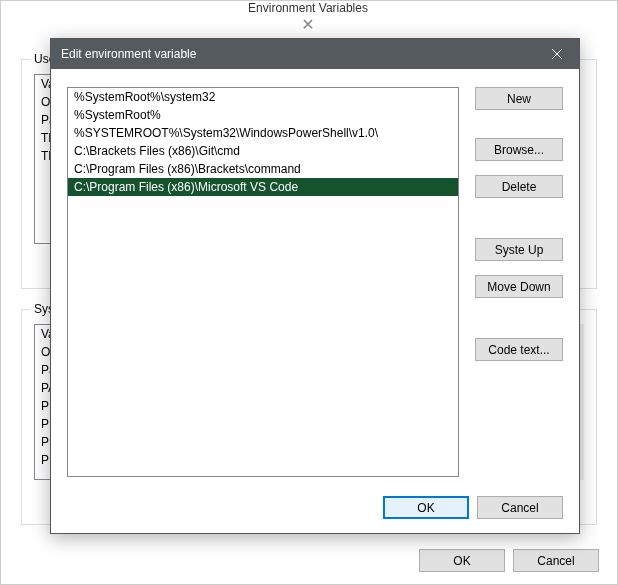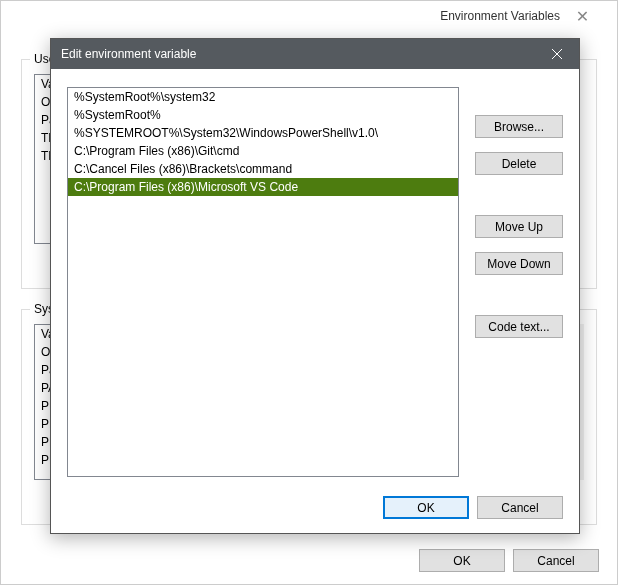--- a/index.html
+++ b/index.html
@@ -5,22 +5,22 @@
   * { box-sizing: border-box; font-family: "Segoe UI", Tahoma, sans-serif; }
   html, body { margin: 0; padding: 0; }
   body { width: 618px; height: 585px; background: #fff; overflow: hidden; }
 
   
   .parent-dialog {
     position: absolute; left: 0; top: 0; width: 618px; height: 585px;
     border: 1px solid #ccc; background: #fff;
   }
   .parent-titlebar {
-    height: 30px; display: flex; align-items: center; justify-content: flex-end;
-    padding: 0 12px 0 10px; font-size: 12px; color: #333;
+    height: 30px; display: flex; align-items: center; justify-content: flex-start;
+    padding: 0 12px 0 10px; font-size: 12px; color: #333; flex-direction: column;
   }
   .parent-close {
     width: 45px; height: 30px; display: flex; align-items: center; justify-content: center;
     color: #888; font-size: 16px;
   }
   .parent-body { position: absolute; left: 12px; right: 12px; top: 38px; bottom: 50px; }
   .groupbox {
     position: absolute; border: 1px solid #ddd; border-radius: 0;
   }
   .groupbox .legend {
@@ -69,21 +69,21 @@
   .child-close svg { width: 10px; height: 10px; }
   .child-body { position: absolute; left: 0; right: 0; top: 30px; bottom: 0; }
 
   .path-listbox {
     position: absolute; left: 16px; top: 18px; width: 392px; height: 390px;
     border: 1px solid #828790; background: #fff; overflow: hidden;
   }
   .path-item {
     font-size: 12px; height: 18px; line-height: 18px; padding: 0 6px; white-space: nowrap;
   }
-  .path-item.selected { background: #4d7c0f; color: #fff; }
+  .path-item.selected { background: #14532d; color: #fff; }
 
   .side-buttons {
     position: absolute; right: 16px; top: 18px; width: 88px;
     display: flex; flex-direction: column;
   }
   .side-buttons .win-btn { width: 88px; }
   .gap-s { height: 14px; }
   .gap-l { height: 40px; }
 
   .child-buttons {
@@ -149,33 +149,34 @@
         <line x1="10" y1="0" x2="0" y2="10" stroke="#fff" stroke-width="1"></line>
       </svg>
     </div>
   </div>
 
   <div class="child-body">
     <div class="path-listbox">
       <div class="path-item">%SystemRoot%\system32</div>
       <div class="path-item">%SystemRoot%</div>
       <div class="path-item">%SYSTEMROOT%\System32\WindowsPowerShell\v1.0\</div>
-      <div class="path-item">C:\Program Files (x86)\Git\cmd</div>
-      <div class="path-item">C:\Cancel Files (x86)\Brackets\command</div>
+      <div class="path-item">C:\Brackets Files (x86)\Git\cmd</div>
+      <div class="path-item">C:\Program Files (x86)\Brackets\command</div>
       <div class="path-item selected">C:\Program Files (x86)\Microsoft VS Code</div>
     </div>
 
     <div class="side-buttons">
+      <button class="win-btn">New</button>
       <div class="gap-s"></div>
       <div class="gap-s"></div>
       <button class="win-btn">Browse...</button>
       <div class="gap-s"></div>
       <button class="win-btn">Delete</button>
       <div class="gap-l"></div>
-      <button class="win-btn">Move Up</button>
+      <button class="win-btn">Syste Up</button>
       <div class="gap-s"></div>
       <button class="win-btn">Move Down</button>
       <div class="gap-l"></div>
       <button class="win-btn">Code text...</button>
     </div>
 
     <div class="child-buttons">
       <button class="win-btn default">OK</button>
       <button class="win-btn">Cancel</button>
     </div>

